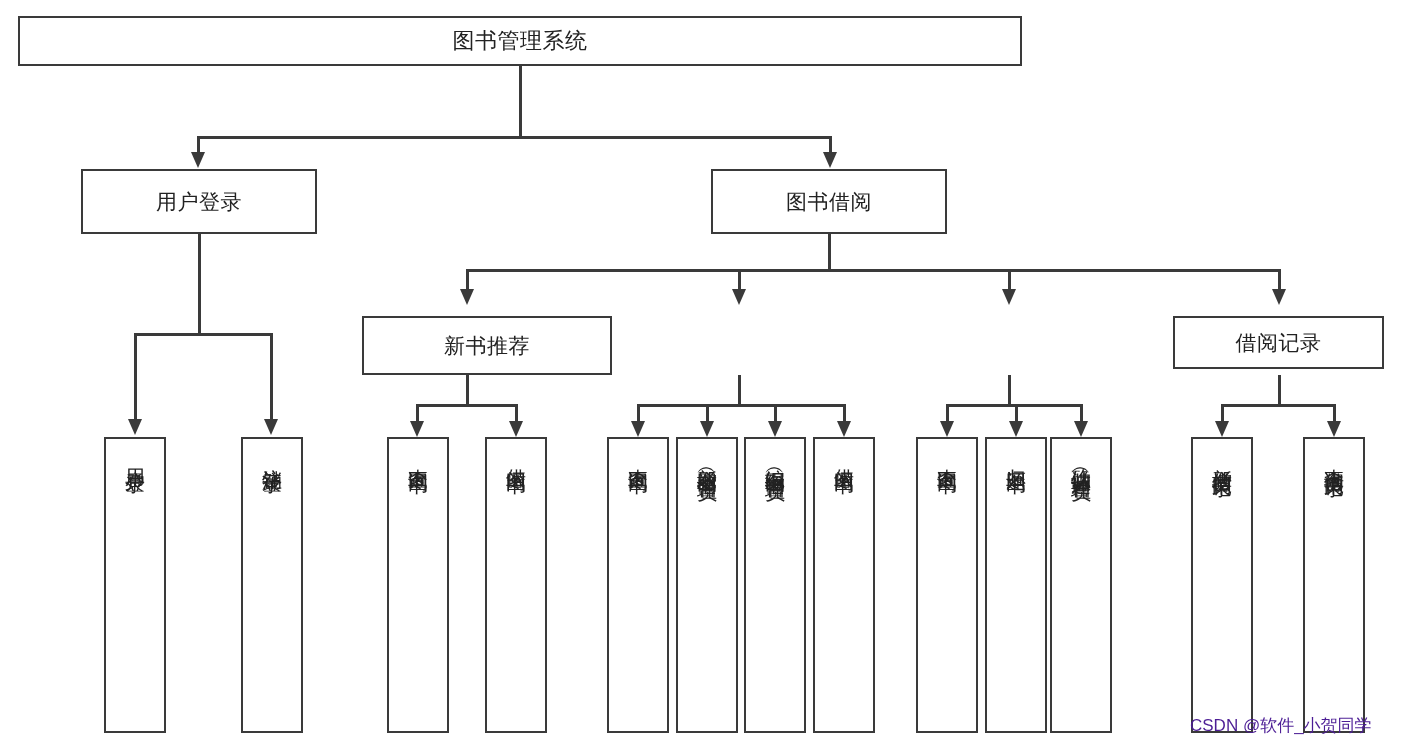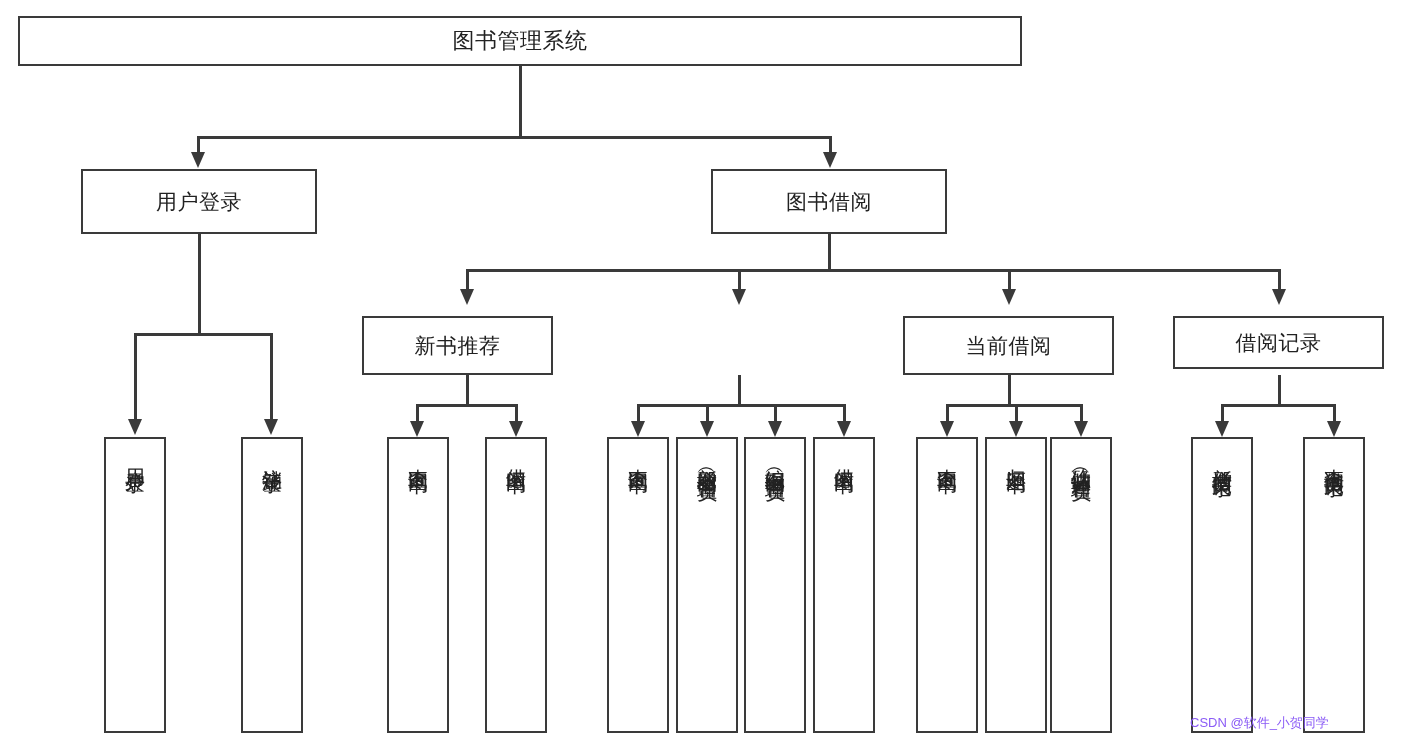--- a/index.html
+++ b/index.html
@@ -67,22 +67,22 @@
     position: absolute;
     width: 0; height: 0;
     border-left: 7px solid transparent;
     border-right: 7px solid transparent;
     border-top: 16px solid #3a3a3a;
   }
 
   
   #watermark {
     position: absolute;
-    color: #8b5cf6;
-    font-size: 13px;
+    color: #4c1d95;
+    font-size: 17px;
     white-space: nowrap;
     user-select: none;
   }
 </style>
 </head>
 <body>
 
 <div id="canvas">
 
   <div class="node root horizontal" style="left:18px; top:16px; width:1004px; height:50px;">
@@ -122,25 +122,22 @@
 
   <div class="vline" style="left:738px; top:269px; width:2.5px; height:22px;"></div>
   <div class="arrow" style="left:732px; top:289px;"></div>
 
   <div class="vline" style="left:1008px; top:269px; width:2.5px; height:22px;"></div>
   <div class="arrow" style="left:1002px; top:289px;"></div>
 
   <div class="vline" style="left:1278px; top:269px; width:2.5px; height:22px;"></div>
   <div class="arrow" style="left:1272px; top:289px;"></div>
 
-  <div class="node horizontal" style="left:362px; top:316px; width:191px; height:59px;">
+  <div class="node horizontal" style="left:362px; top:316px; width:250px; height:59px;">
     <span class="label">新书推荐</span>
-  </div>
-  <div class="node horizontal" style="left:903px; top:316px; width:211px; height:59px;">
-    <span class="label">当前借阅</span>
   </div>
   <div class="node horizontal" style="left:1173px; top:316px; width:211px; height:53px;">
     <span class="label">借阅记录</span>
   </div>
 
   <div class="vline" style="left:466px; top:375px; width:2.5px; height:31px;"></div>
   <div class="hline" style="left:416px; top:404px; width:101px; height:2.5px;"></div>
   <div class="vline" style="left:416px; top:404px; width:2.5px; height:19px;"></div>
   <div class="arrow" style="left:410px; top:421px;"></div>
   <div class="vline" style="left:515px; top:404px; width:2.5px; height:19px;"></div>

